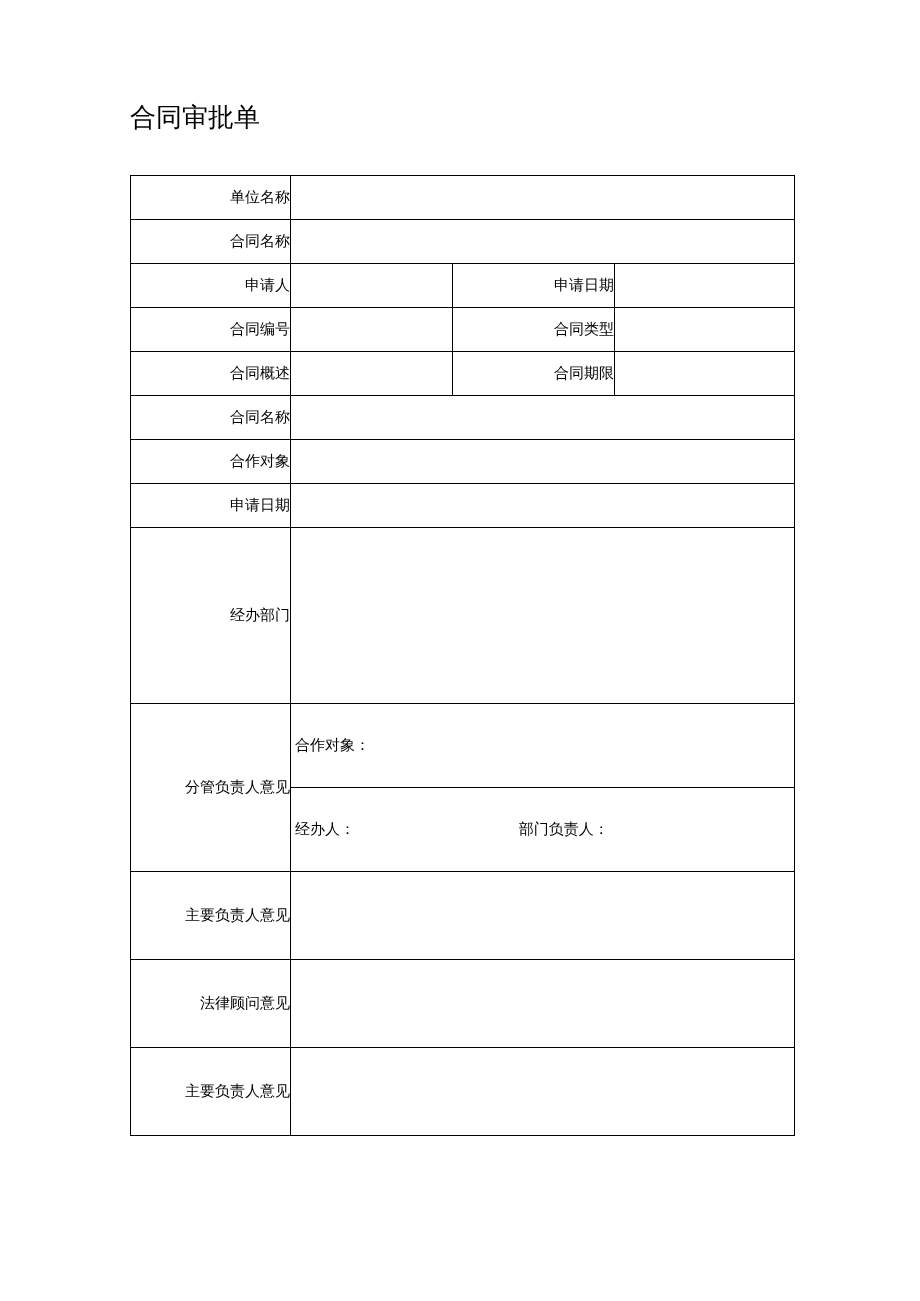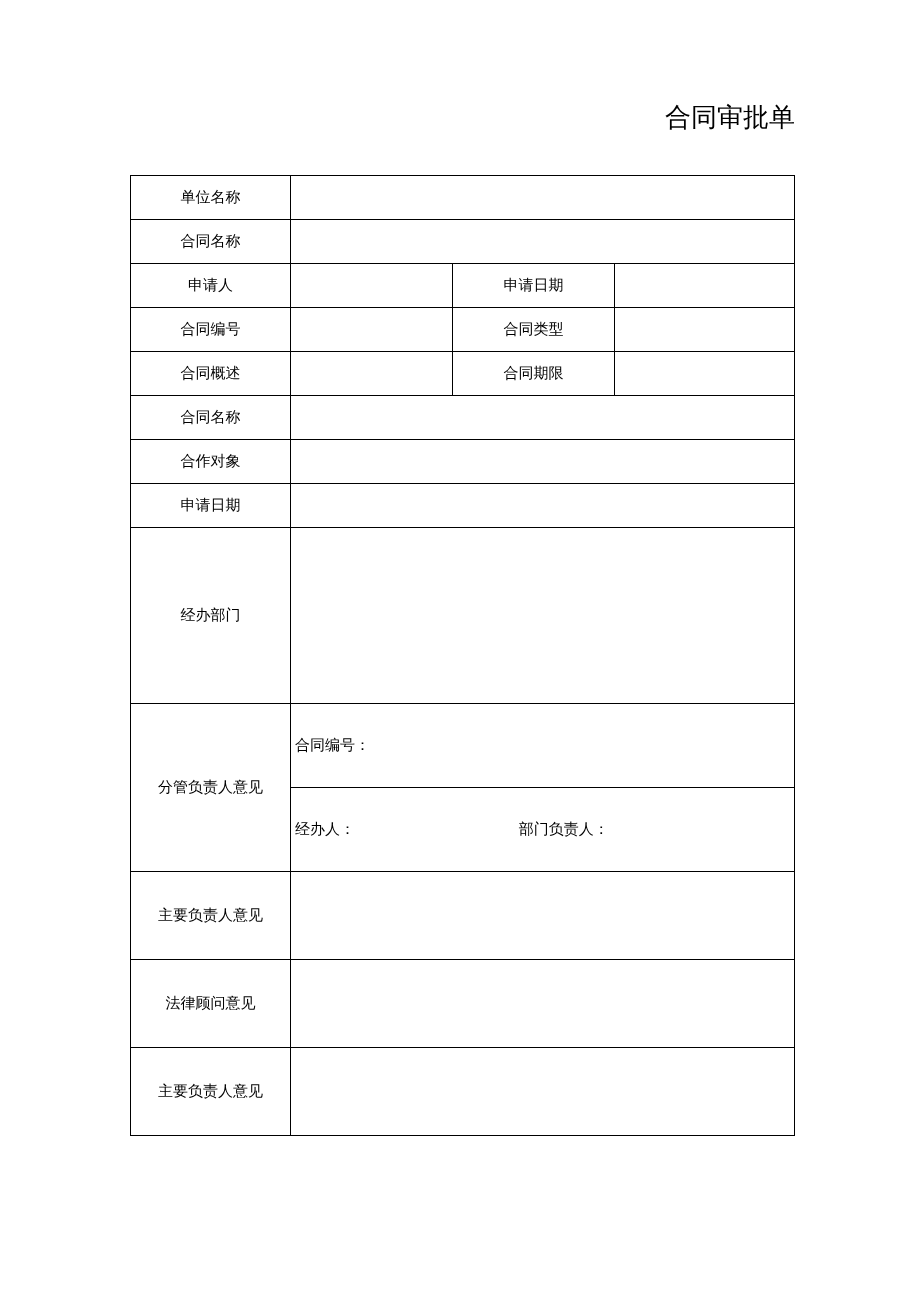--- a/index.html
+++ b/index.html
@@ -8,35 +8,35 @@
       padding: 0;
     }
     body {
       background: #ffffff;
       font-family: "SimSun", "宋体", serif;
       width: 920px;
       height: 1301px;
       padding: 100px 125px 0 130px;
     }
     .title {
-      text-align: right;
+      text-align: left;
       font-size: 26px;
       font-weight: normal;
       margin-bottom: 40px;
       font-family: "SimHei", "黑体", sans-serif;
     }
     table {
       border-collapse: collapse;
       width: 100%;
       table-layout: fixed;
     }
     td {
       border: 1px solid #000;
       font-size: 15px;
-      text-align: center;
+      text-align: right;
       vertical-align: middle;
       padding: 0;
     }
     .label-col {
       width: 160px;
     }
     .val-col {
       width: 162px;
     }
     .h-small {
@@ -109,21 +109,21 @@
     <tr>
       <td class="h-small">申请日期</td>
       <td colspan="3"></td>
     </tr>
     <tr>
       <td class="h-summary">经办部门</td>
       <td colspan="3"></td>
     </tr>
     <tr>
       <td rowspan="2">分管负责人意见</td>
-      <td colspan="3" class="h-half left-align">合同编号：</td>
+      <td colspan="3" class="h-half left-align">合作对象：</td>
     </tr>
     <tr>
       <td colspan="3" class="h-half left-align">
         <span>经办人：</span>
         <span class="dept-head">部门负责人：</span>
       </td>
     </tr>
     <tr>
       <td class="h-opinion">主要负责人意见</td>
       <td colspan="3"></td>

